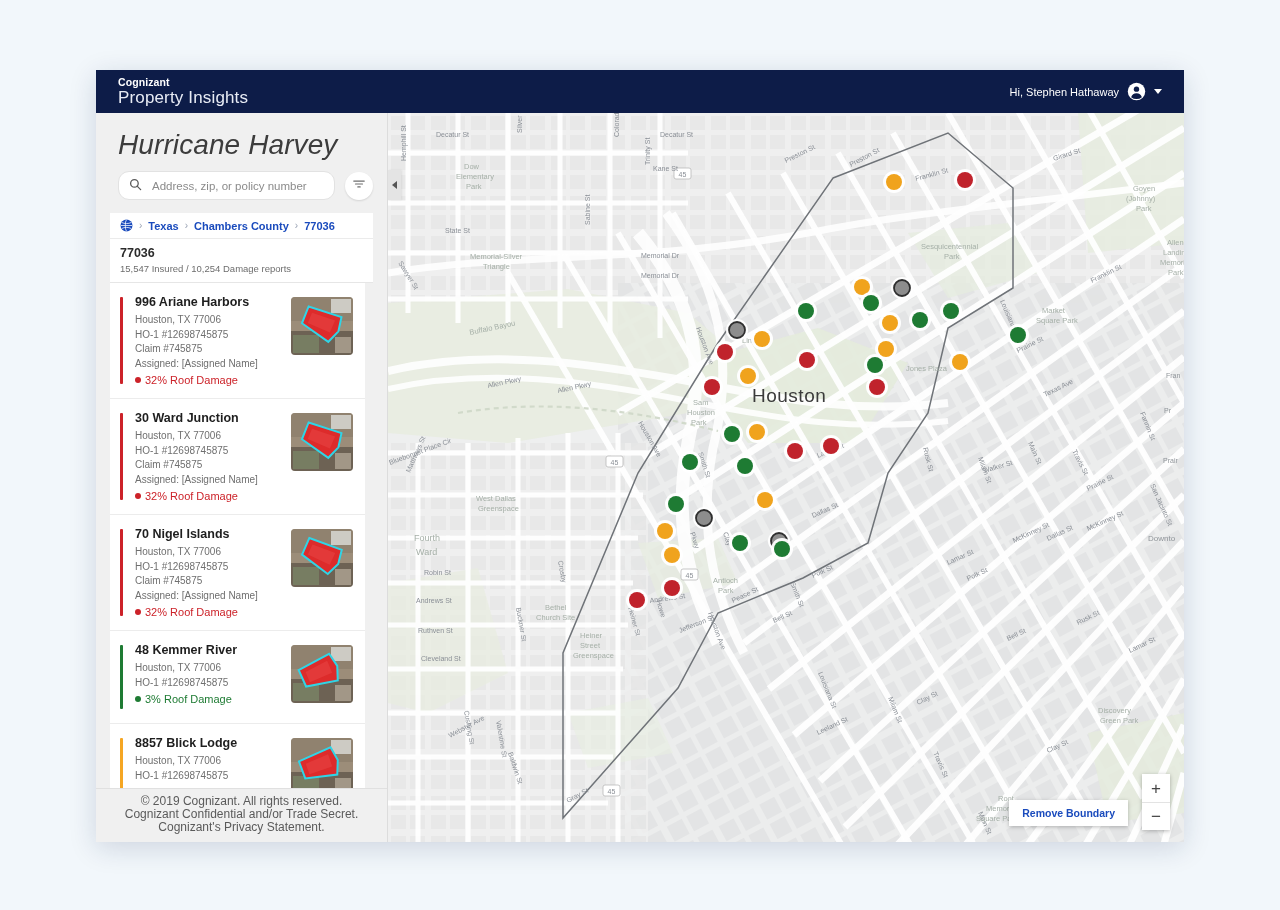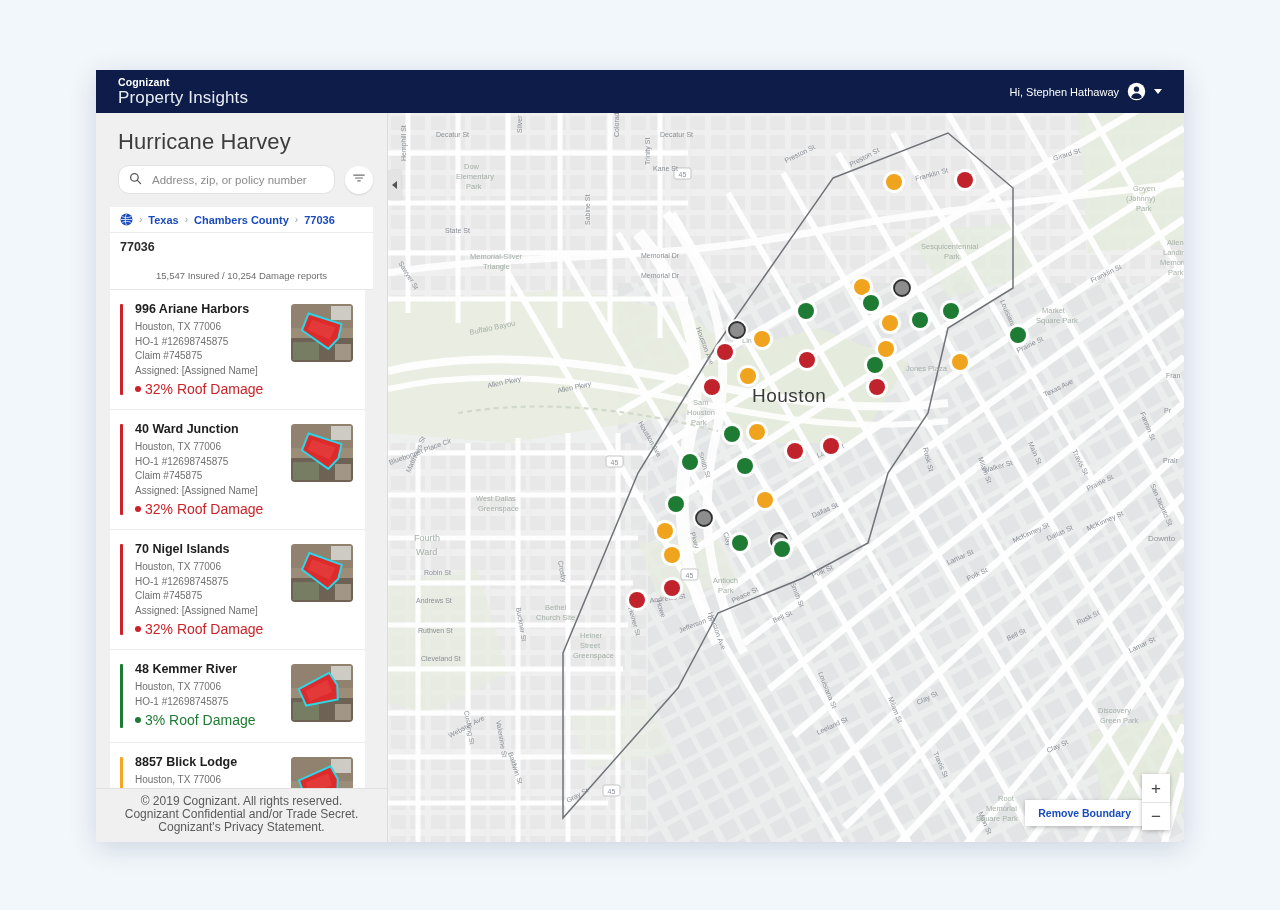--- a/index.html
+++ b/index.html
@@ -46,22 +46,22 @@
 
   
   .sidebar {
     width: 292px; min-width: 292px;
     background: #f0f0f0;
     position: relative;
     display: flex; flex-direction: column;
     border-right: 1px solid #dcdcdc;
   }
   .sidebar-title {
-    font-size: 22px; font-weight: 400; color: #3c3c3c;
-    padding: 16px 0 10px 22px; letter-spacing: 0.1px;
+    font-size: 28px; font-weight: 400; color: #3c3c3c;
+    padding: 16px 0 10px 22px; letter-spacing: 0.1px; font-style: italic;
   }
   .search-row { display: flex; align-items: center; padding: 0 14px 0 22px; gap: 10px; }
   .search-box {
     flex: 1; height: 29px; background: #ffffff; border: 1px solid #e2e2e2;
     display: flex; align-items: center; gap: 8px; padding: 0 10px;
     border-radius: 11px;
   }
   .search-input {
     border: none; outline: none; width: 100%;
     font-size: 11.5px; color: #4a4a4a; font-family: "Liberation Sans", sans-serif;
@@ -85,40 +85,40 @@
   .bc-sep { color: #9aa3b4; font-weight: normal; font-size: 10px; }
   .bc-link { cursor: pointer; }
   .globe-icon { width: 13px; height: 13px; display: block; }
   .zip-summary {
     background: #ffffff;
     margin: 0 14px 0 14px;
     padding: 7px 10px 8px 10px;
     border-bottom: 1px solid #e6e6e6;
   }
   .zip-code { font-size: 12.5px; font-weight: bold; color: #2b2b2b; }
-  .zip-stats { font-size: 9.5px; color: #6d6d6d; margin-top: 16px; text-align: center; }
+  .zip-stats { font-size: 9.5px; color: #6d6d6d; margin-top: 3px; }
 
   .card-list {
     margin: 0 22px 0 14px;
     flex: 1; overflow: hidden;
     background: #ffffff;
     position: relative;
   }
   .card {
     display: flex; align-items: flex-start;
     padding: 12px 12px 12px 0;
     border-bottom: 1px solid #ececec;
     position: relative; cursor: pointer;
     min-height: 93px;
   }
   .accent-bar { width: 3px; align-self: stretch; margin: 2px 12px 2px 10px; border-radius: 1px; }
   .card-main { flex: 1; padding-right: 6px; }
   .card-title { font-size: 12.5px; font-weight: bold; color: #1e1e1e; margin-bottom: 4px; }
   .card-line { font-size: 10px; color: #6f6f6f; line-height: 14.5px; }
-  .card-damage { font-size: 14px; margin-top: 3px; display: flex; align-items: center; gap: 4px; }
+  .card-damage { font-size: 11px; margin-top: 3px; display: flex; align-items: center; gap: 4px; }
   .dot { width: 6px; height: 6px; border-radius: 50%; display: inline-block; }
   .thumb {
     width: 62px; height: 58px; flex: 0 0 62px; border-radius: 4px;
     overflow: hidden; margin-top: 2px;
   }
   .thumb svg { display: block; }
 
   .sidebar-footer {
     position: absolute; left: 0; right: 0; bottom: 0;
     background: #f0f0f0;
@@ -134,21 +134,21 @@
   .collapse-handle {
     position: absolute; left: 0; top: 57px; width: 13px; height: 30px;
     background: #e4e4e4; display: flex; align-items: center; justify-content: center;
     cursor: pointer; box-shadow: 1px 0 2px rgba(0,0,0,0.07); z-index: 6;
   }
   .collapse-handle .tri {
     width: 0; height: 0; border-top: 4px solid transparent; border-bottom: 4px solid transparent;
     border-right: 5px solid #555;
   }
   .remove-boundary {
-    position: absolute; right: 40px; bottom: 16px;
+    position: absolute; right: 56px; bottom: 16px;
     background: #ffffff; color: #1a4bbd;
     font-size: 10.5px; font-weight: bold;
     padding: 7px 13px; border: none; cursor: pointer;
     box-shadow: 0 1px 4px rgba(0,0,0,0.25); z-index: 6;
     font-family: "Liberation Sans", sans-serif;
   }
   .zoom-ctrl {
     position: absolute; right: 14px; bottom: 12px; width: 28px;
     background: #ffffff; box-shadow: 0 1px 4px rgba(0,0,0,0.28); z-index: 6;
   }
@@ -256,21 +256,21 @@
     <g transform="rotate(28 31 29)">
       <path d="M10 18 L44 12 L48 26 L44 40 L12 36 Z" fill="#dd2b2b" stroke="#2fd4e6" stroke-width="2"></path>
       <path d="M16 22 L40 18 L41 31 L17 33 Z" fill="#e84545" opacity="0.55"></path>
     </g>
   </svg>
             </div>
           </div>
           <div class="card">
             <div class="accent-bar" style="background: rgb(204, 34, 41);"></div>
             <div class="card-main">
-              <div class="card-title">40 Ward Junction</div>
+              <div class="card-title">30 Ward Junction</div>
               <div class="card-line">Houston, TX 77006</div>
               <div class="card-line">HO-1 #12698745875</div>
               <div class="card-line">Claim #745875</div>
               <div class="card-line">Assigned: [Assigned Name]</div>
               <div class="card-damage" style="color: rgb(204, 34, 41);">
                 <span class="dot" style="background: rgb(204, 34, 41);"></span>
                 <span>32% Roof Damage</span>
               </div>
             </div>
             <div class="thumb">

